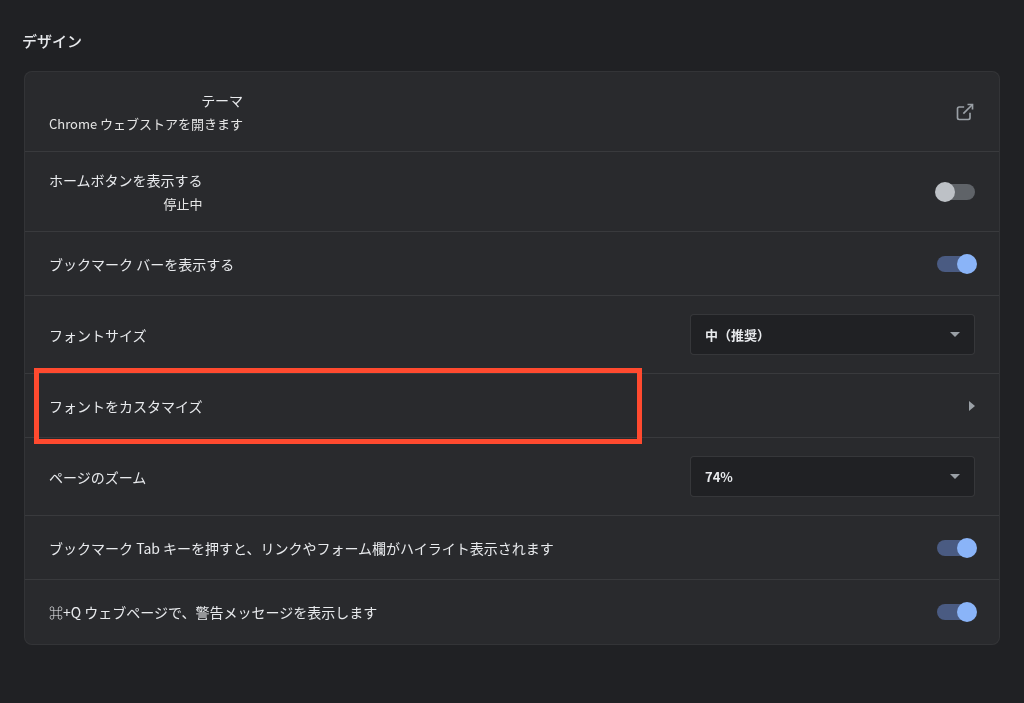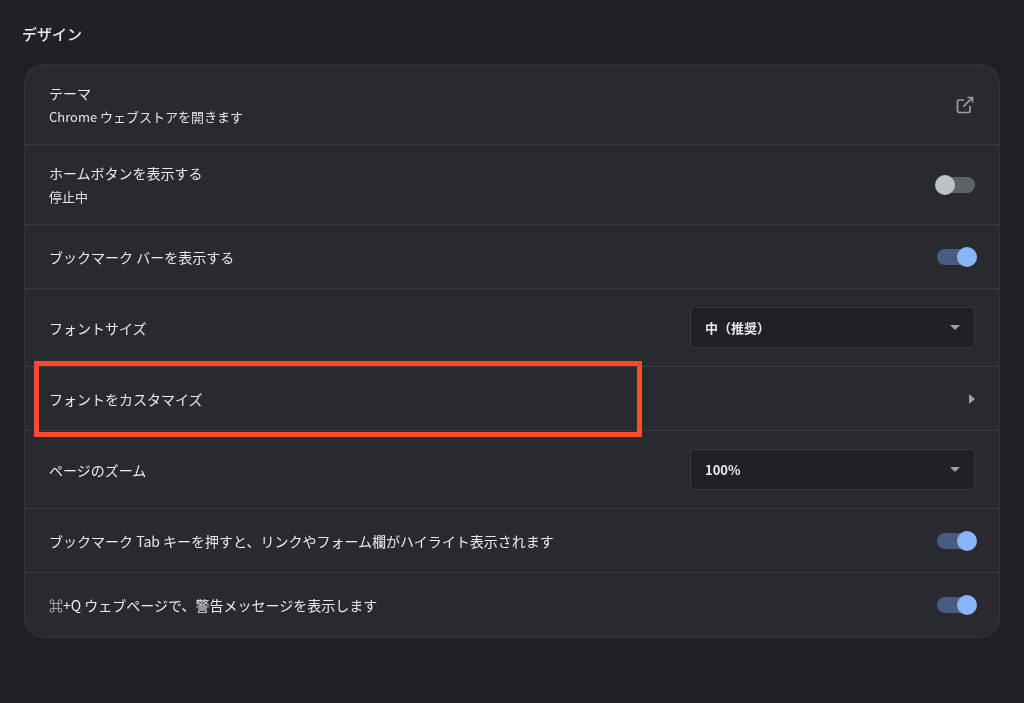--- a/index.html
+++ b/index.html
@@ -10,30 +10,31 @@
   body {
     background: #202124;
     color: #e8eaed;
     font-family: "Hiragino Kaku Gothic ProN", "Noto Sans CJK JP", "Yu Gothic", Roboto, Arial, sans-serif;
     font-size: 14px;
     width: 1024px;
     height: 703px;
     overflow: hidden;
   }
   .section-title {
-    padding: 23px 0 20px 22px;
+    padding: 30px 0 20px 22px;
     font-size: 15px;
     font-weight: 500;
     color: #e8eaed;
   }
   .settings-card {
     margin: 0 24px 0 24px;
     background: #292a2d;
-    border-radius: 20px;
+    border-radius: 8px;
     border: 1px solid rgba(255,255,255,0.05);
+    text-align: right;
   }
   .row {
     display: flex;
     align-items: center;
     justify-content: space-between;
     padding: 18px 24px;
     border-bottom: 1px solid rgba(255,255,255,0.08);
     min-height: 64px;
     position: relative;
   }
@@ -203,21 +204,21 @@
       <div class="arrow-right"></div>
     </div>
   </div>
 
   <div class="row">
     <div class="row-label">
       <div class="row-title">ページのズーム</div>
     </div>
     <div class="row-action">
       <div class="select">
-        <span>100%</span>
+        <span>74%</span>
         <span class="caret"></span>
       </div>
     </div>
   </div>
 
   <div class="row">
     <div class="row-label">
       <div class="row-title">ブックマーク Tab キーを押すと、リンクやフォーム欄がハイライト表示されます</div>
     </div>
     <div class="row-action">

